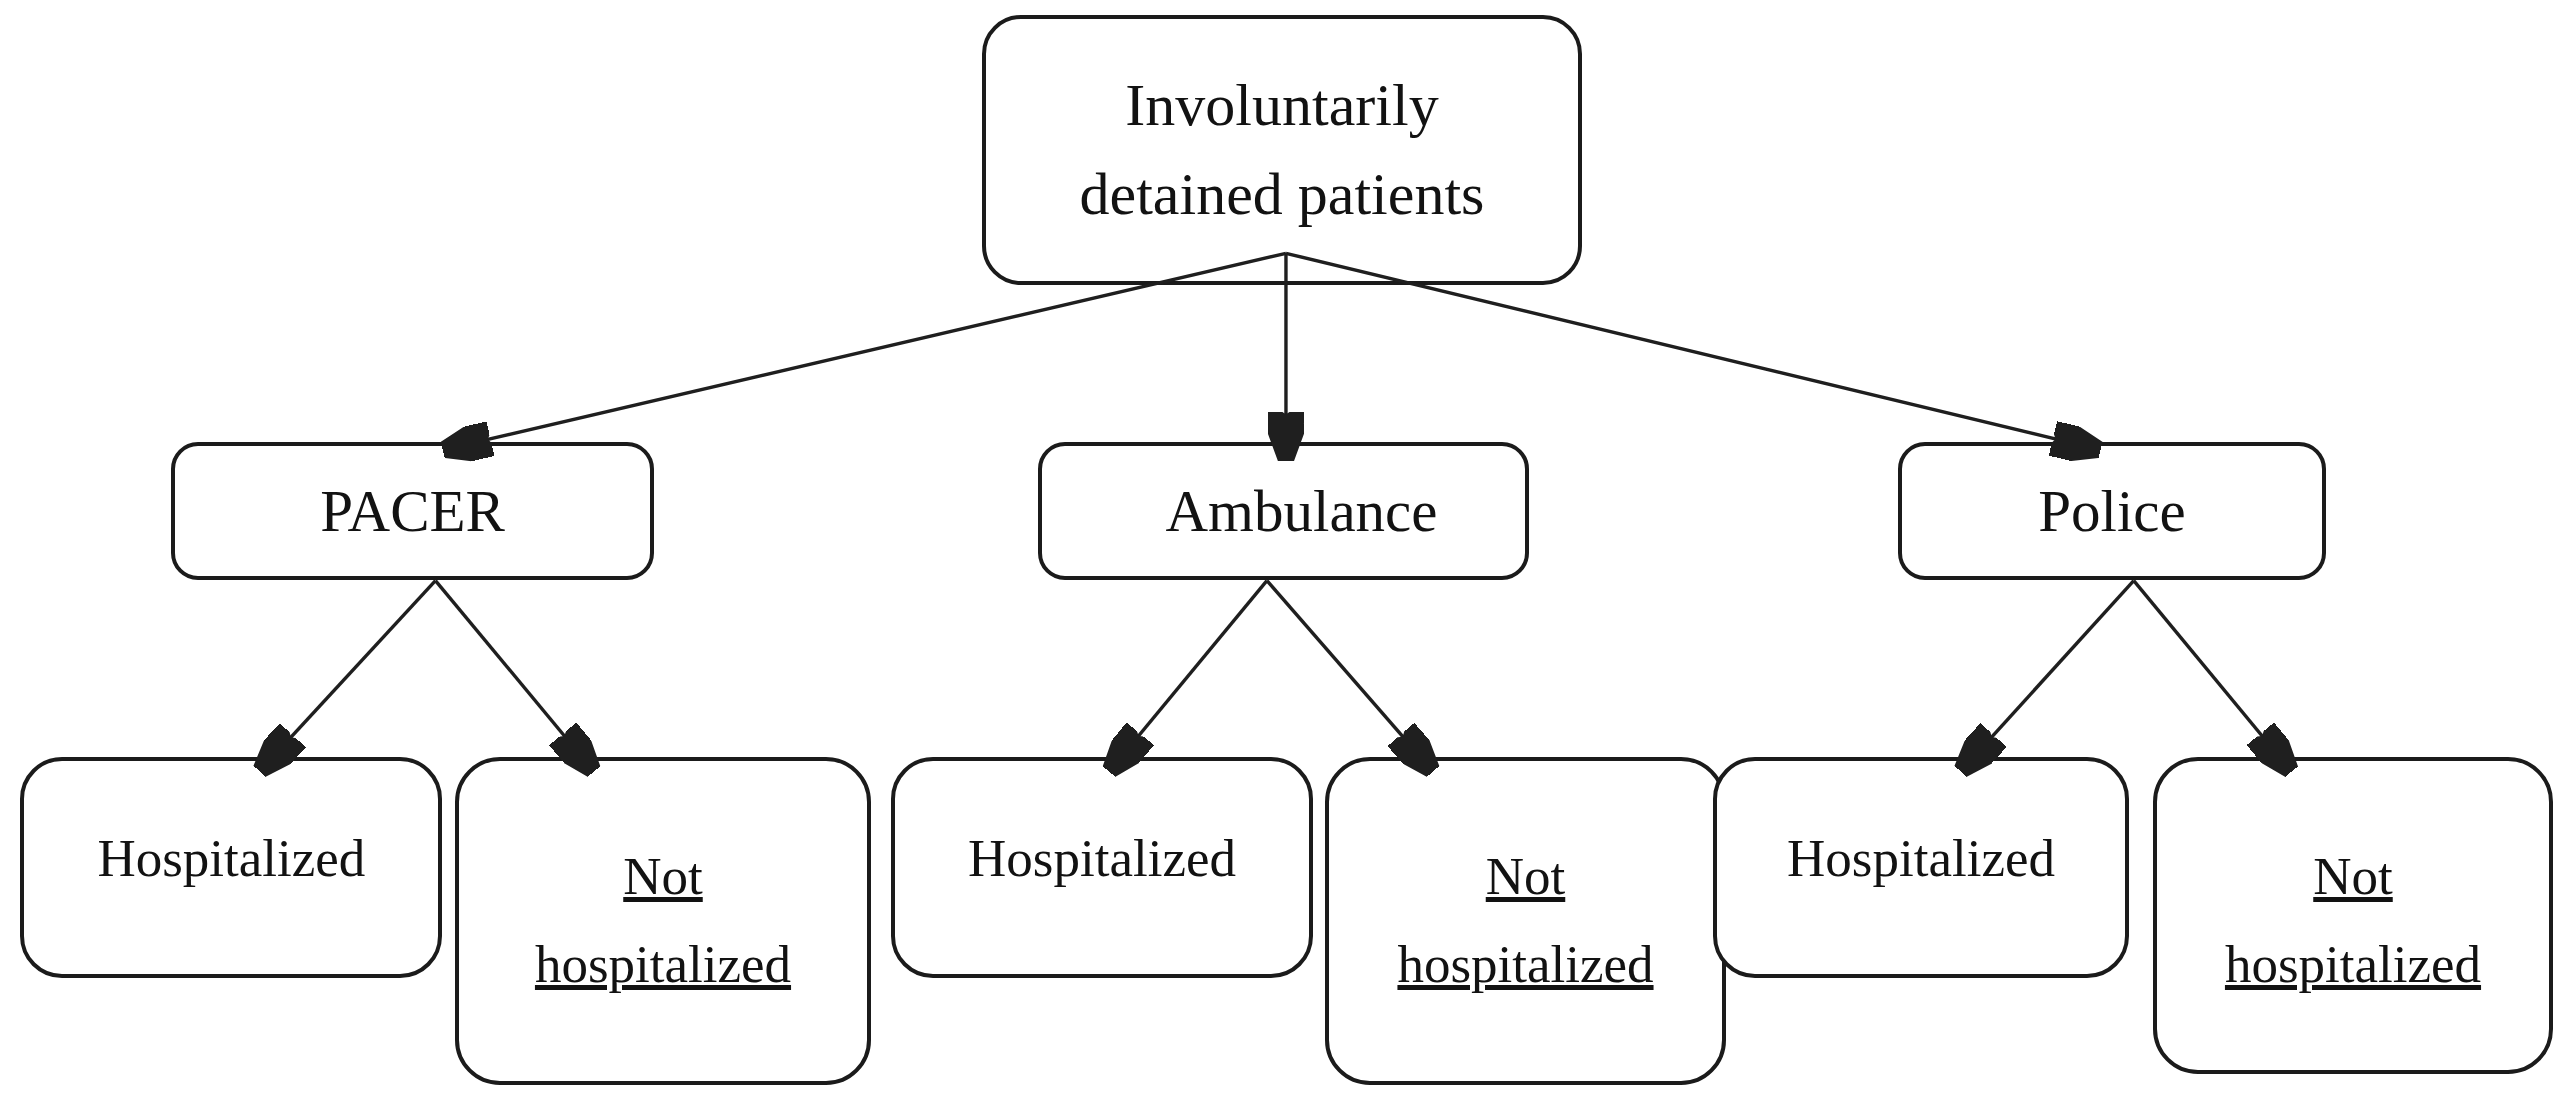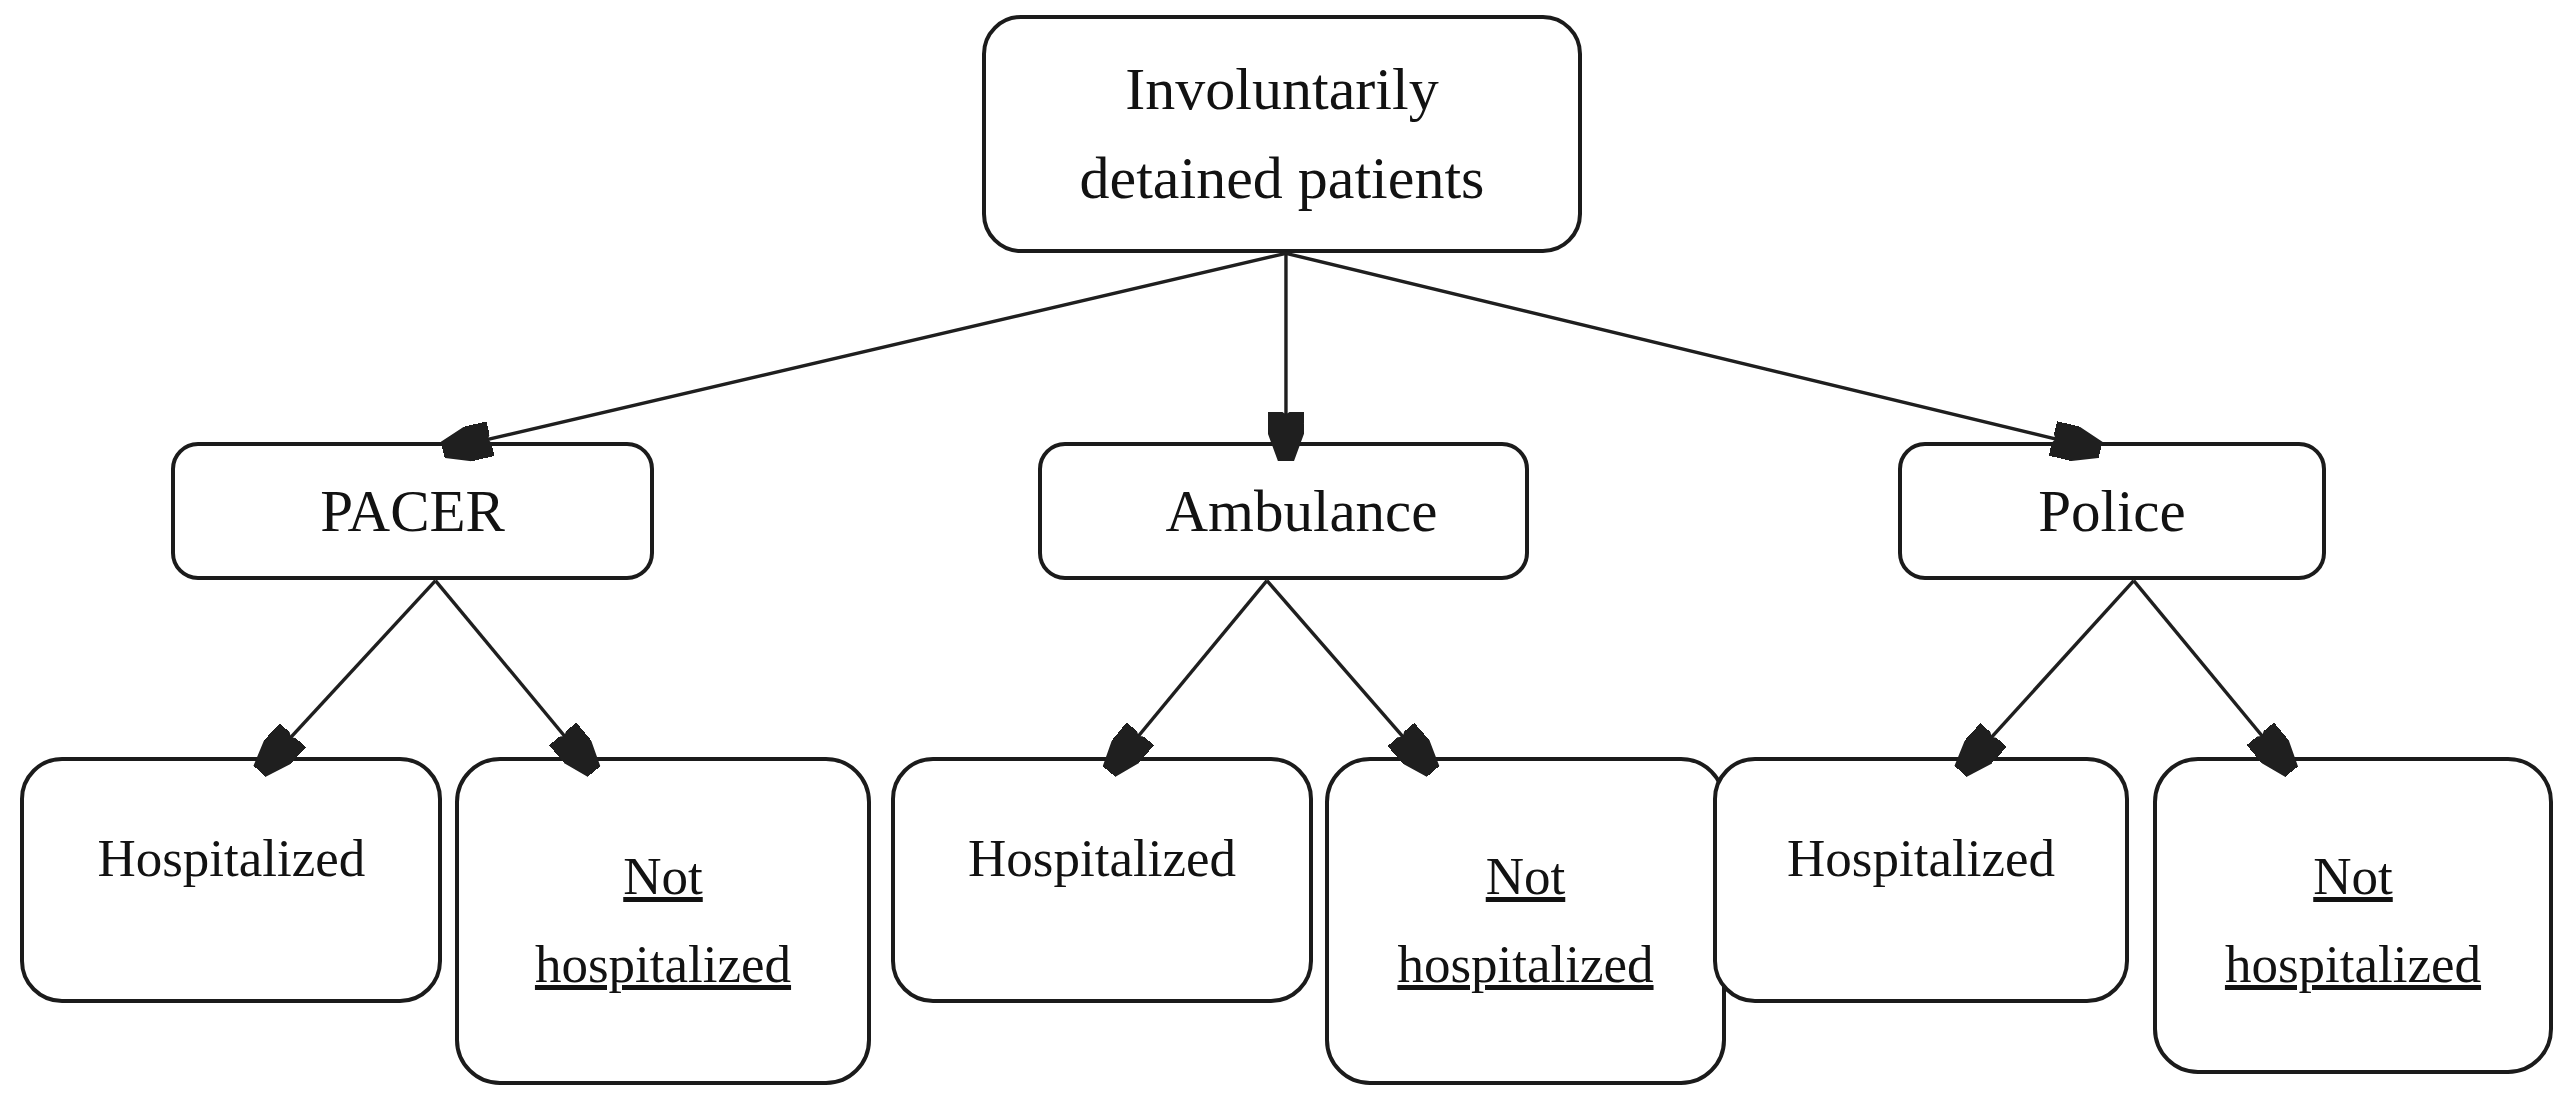--- a/index.html
+++ b/index.html
@@ -36,21 +36,21 @@
     flex-direction: column;
     align-items: center;
     justify-content: center;
     text-align: center;
     color: #121212;
   }
   .node .label { display: block; }
 
   
   .n-root {
-    left: 982px; top: 15px; width: 600px; height: 238px;
+    left: 982px; top: 15px; width: 600px; height: 270px;
     border-radius: 39px;
     font-size: 60px; line-height: 1.48;
   }
   .n-root .label { max-width: 517px; }
 
   
   .n-mode {
     top: 442px; height: 138px;
     border-radius: 27px;
     font-size: 59px;
@@ -59,21 +59,21 @@
   .n-ambulance { left: 1038px; width: 491px; padding-left: 36px; }
   .n-police    { left: 1898px; width: 428px; }
 
   
   .n-out {
     top: 757px;
     font-size: 53px;
     justify-content: flex-start;
   }
   .n-hosp {
-    height: 246px; border-radius: 42px;
+    height: 221px; border-radius: 42px;
     padding-top: 58px; line-height: 1.5;
   }
   .n-nothosp {
     height: 328px; border-radius: 45px;
     padding-top: 72px; line-height: 1.66; text-decoration: underline;
   }
   .n-nothosp .label { max-width: 320px; }
   .n-h1  { left: 20.4px;   width: 422px; }
   .n-nh1 { left: 455px;  width: 416px; }
   .n-h2  { left: 891px; width: 422px; }

